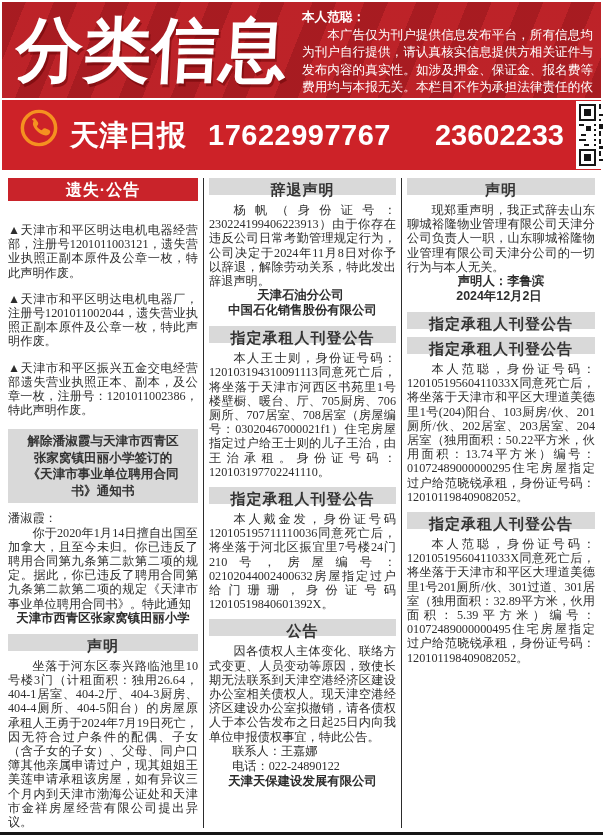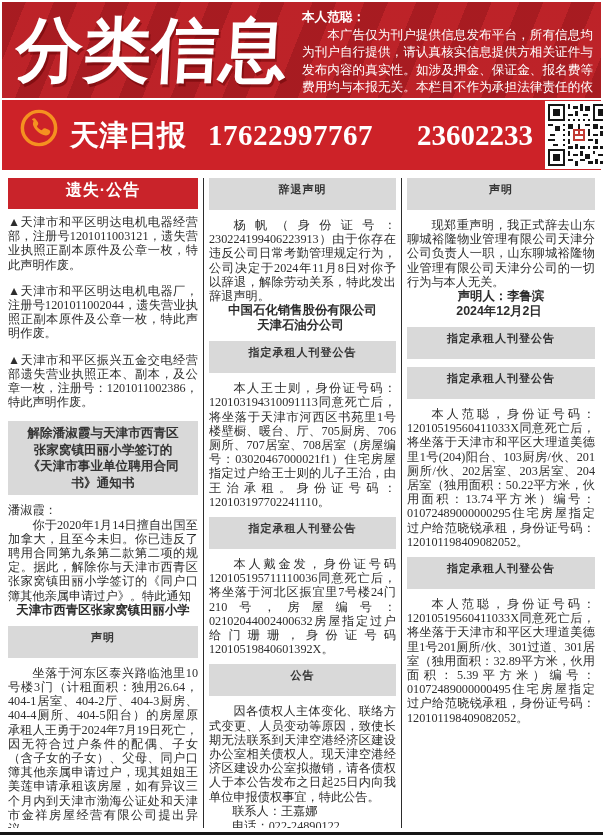--- a/index.html
+++ b/index.html
@@ -30,42 +30,42 @@
   }
   .banner-notice .notice-head { font-weight:bold; }
   .banner-notice .notice-text { text-indent:2em; }
   .banner-divider { height:2px; background:#ffffff; }
   .banner-bottom {
     height:70px; background:#cd2228; display:flex; align-items:center;
     padding:0 8px 0 18px; gap:12px;
   }
   .phone-icon { flex:0 0 38px; height:38px; margin-top:-14px; }
   .contact { flex:1; color:#fff; font-family:"Liberation Sans", sans-serif; font-weight:bold; }
-  .contact-line1 { font-size:29px; line-height:32px; display:flex; align-items:baseline; white-space:nowrap;font-family:Liberation Serif, serif; }
+  .contact-line1 { font-size:29px; line-height:32px; display:flex; align-items:baseline; white-space:nowrap; }
   .contact-line1 .paper { margin-right:22px; }
   .contact-line1 .ph1 { margin-right:44px; letter-spacing:.5px; }
   .contact-line2 { font-size:26px; line-height:30px; margin-left:24px; white-space:nowrap; }
   .qr-box { flex:0 0 68px; height:68px; background:#fff; padding:3px; }
   .qr-box svg { width:62px; height:62px; display:block; }
   
   .content { display:flex; height:658px; padding:8px 7px 0 8px; }
   .col { overflow:hidden; }
   .col-1 { width:190px; }
   .col-2 { width:187px; }
   .col-3 { width:188px; }
   .vsep { width:1px; background:#2c2c2c; margin:0 5px; }
   .hdr-red {
     background:#c9232a; color:#fff; text-align:center;
     font-family:"Liberation Sans", sans-serif; font-weight:bold;
-    font-size:16px; line-height:23px; height:31px; margin-bottom:6px; letter-spacing:1px;
+    font-size:16px; line-height:23px; height:23px; margin-bottom:22px; letter-spacing:1px;
   }
   .hdr-gray {
     background:#d9d9d9; color:#333; text-align:center;
     font-family:"Liberation Sans", sans-serif; font-weight:bold;
-    font-size:11px; line-height:23px; height:32px; margin:8px 0 8px; letter-spacing:1px;
+    font-size:15px; line-height:23px; height:17px; margin:8px 0 8px; letter-spacing:1px;
   }
   .hdr-gray.first { margin-top:0; }
   .hdr-gray.two-line {
     height:auto; font-size:12.6px; line-height:16.5px; padding:4px 18px; letter-spacing:0;
   }
   .lost-item { font-size:12.2px; line-height:14.2px; text-align:justify; margin-bottom:12px; }
   .para { font-size:12.2px; line-height:14.2px; text-align:justify; text-indent:2em; }
   .para.noindent { text-indent:0; }
   .sign {
     font-family:"Liberation Sans", sans-serif; font-weight:bold;
@@ -191,36 +191,36 @@
   <div class="content">
 
     <div class="col col-1">
       <div class="hdr-red">遗失·公告</div>
       <div class="lost-item">▲天津市和平区明达电机电器经营部，注册号1201011003121，遗失营业执照正副本原件及公章一枚，特此声明作废。</div>
       <div class="lost-item">▲天津市和平区明达电机电器厂，注册号1201011002044，遗失营业执照正副本原件及公章一枚，特此声明作废。</div>
       <div class="lost-item">▲天津市和平区振兴五金交电经营部遗失营业执照正本、副本，及公章一枚，注册号：1201011002386，特此声明作废。</div>
 
       <div class="hdr-gray two-line">解除潘淑霞与天津市西青区张家窝镇田丽小学签订的《天津市事业单位聘用合同书》通知书</div>
       <div class="para noindent">潘淑霞：</div>
-      <div class="para">你于2020年1月14日擅自出国至加拿大，且至今未归。你已违反了聘用合同第九条第二款第二项的规定。据此，解除你与天津市西青区张家窝镇田丽小学签订的《同户口簿其他亲属申请过户》。特此通知</div>
+      <div class="para">你于2020年1月14日擅自出国至加拿大，且至今未归。你已违反了聘用合同第九条第二款第二项的规定。据此，你已违反了聘用合同第九条第二款第二项的规定《天津市事业单位聘用合同书》。特此通知</div>
       <div class="sign">天津市西青区张家窝镇田丽小学</div>
 
       <div class="hdr-gray">声明</div>
       <div class="para">坐落于河东区泰兴路临池里10号楼3门（计租面积：独用26.64，404-1居室、404-2厅、404-3厨房、404-4厕所、404-5阳台）的房屋原承租人王勇于2024年7月19日死亡，因无符合过户条件的配偶、子女（含子女的子女）、父母、同户口簿其他亲属申请过户，现其姐姐王美莲申请承租该房屋，如有异议三个月内到天津市渤海公证处和天津市金祥房屋经营有限公司提出异议。</div>
       <div class="sign pad1">声明人：王美莲</div>
       <div class="sign pad2">2024年12月2日</div>
     </div>
 
     <div class="vsep"></div>
 
     <div class="col col-2">
       <div class="hdr-gray first">辞退声明</div>
       <div class="para">杨帆（身份证号：230224199406223913）由于你存在违反公司日常考勤管理规定行为，公司决定于2024年11月8日对你予以辞退，解除劳动关系，特此发出辞退声明。</div>
+      <div class="sign pad1">天津石油分公司</div>
       <div class="sign">中国石化销售股份有限公司</div>
-      <div class="sign pad1">天津石油分公司</div>
 
       <div class="hdr-gray">指定承租人刊登公告</div>
       <div class="para">本人王士则，身份证号码：120103194310091113同意死亡后，将坐落于天津市河西区书苑里1号楼壁橱、暖台、厅、705厨房、706厕所、707居室、708居室（房屋编号：03020467000021f1）住宅房屋指定过户给王士则的儿子王治，由王治承租。身份证号码：120103197702241110。</div>
 
       <div class="hdr-gray">指定承租人刊登公告</div>
       <div class="para">本人戴金发，身份证号码120105195711110036同意死亡后，将坐落于河北区振宜里7号楼24门210号，房屋编号：02102044002400632房屋指定过户给门珊珊，身份证号码12010519840601392X。</div>
 
       <div class="hdr-gray">公告</div>
       <div class="para">因各债权人主体变化、联络方式变更、人员变动等原因，致使长期无法联系到天津空港经济区建设办公室相关债权人。现天津空港经济区建设办公室拟撤销，请各债权人于本公告发布之日起25日内向我单位申报债权事宜，特此公告。</div>
       <div class="contact-left">联系人：王嘉娜</div>

